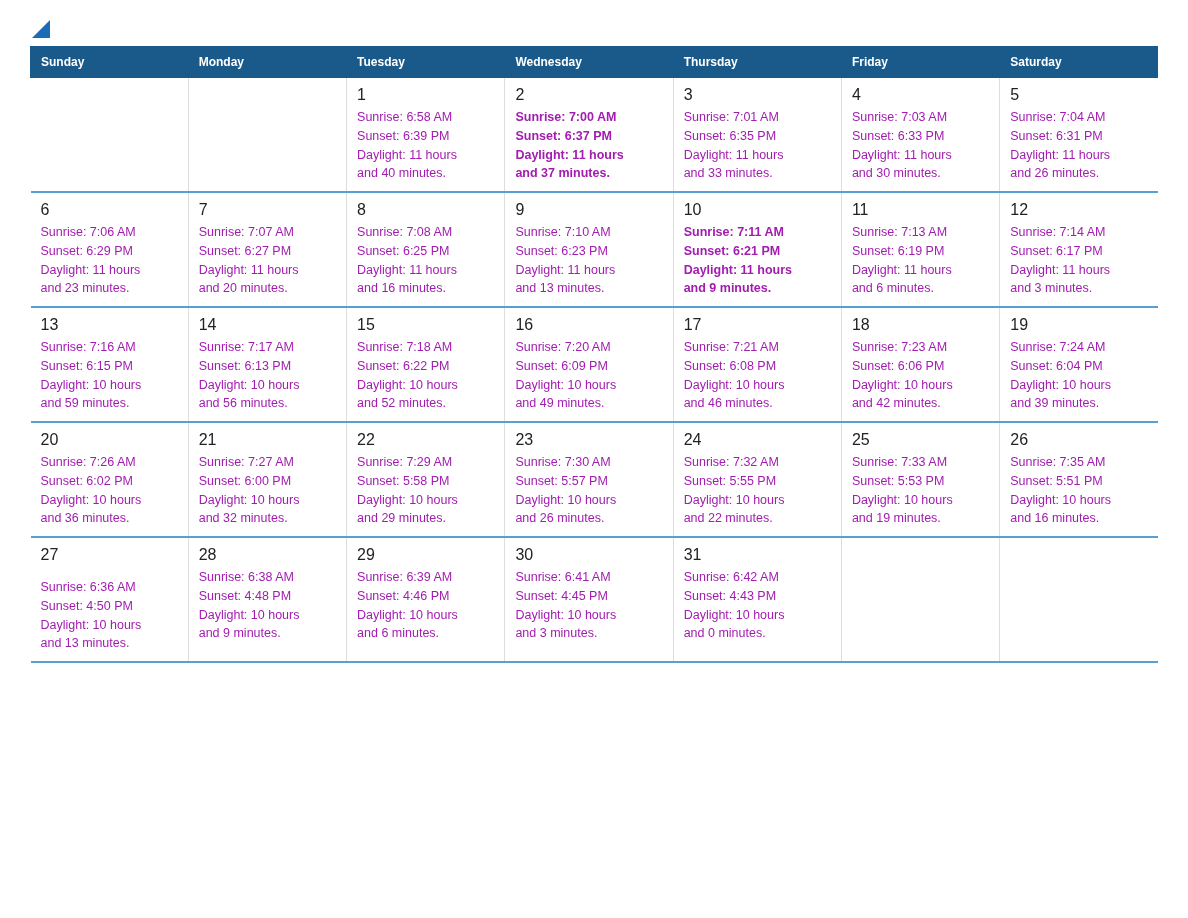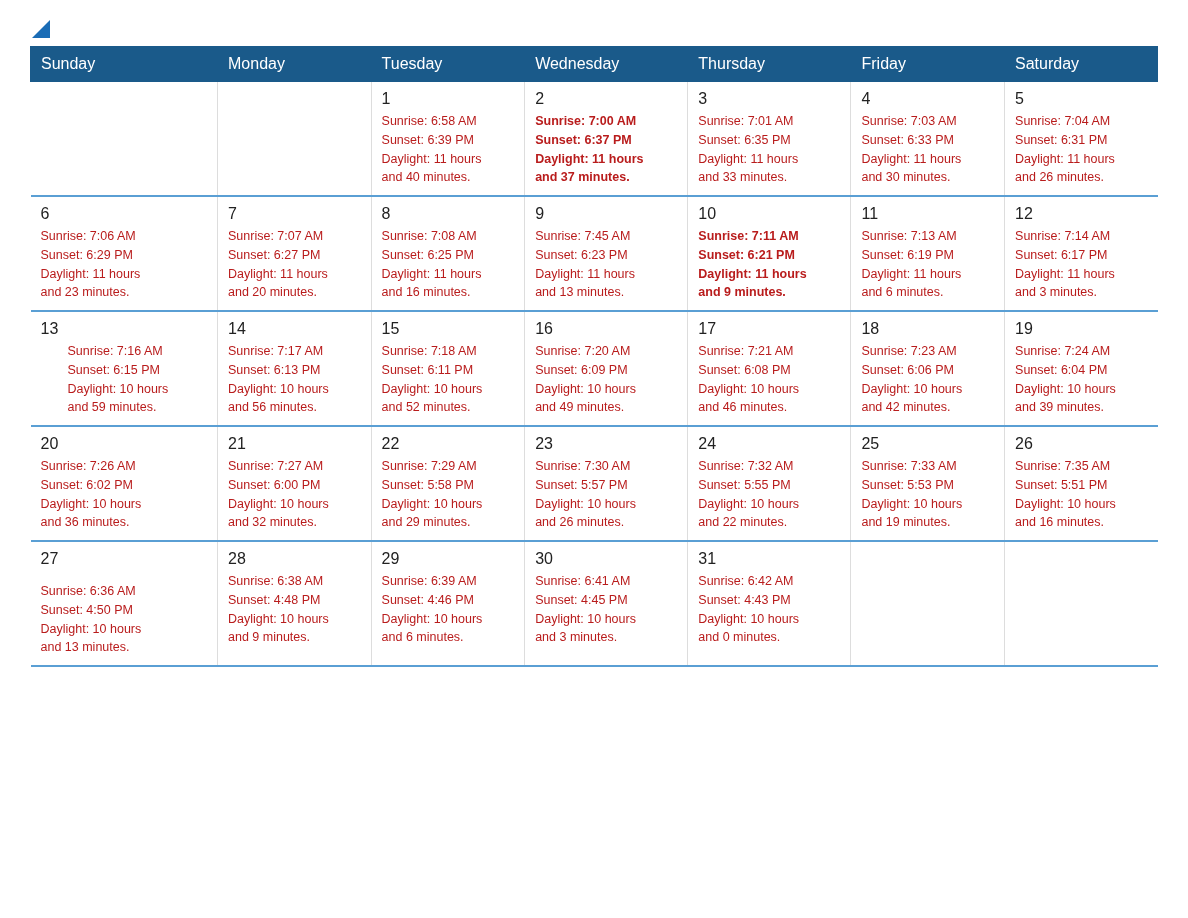--- a/index.html
+++ b/index.html
@@ -47,22 +47,22 @@
       color: #444;
     }
     table {
       width: 100%;
       border-collapse: collapse;
       margin-top: 10px;
     }
     thead tr th {
       background-color: #1a5a8a;
       color: #fff;
-      font-size: 16px;
-      font-weight: normal;
+      font-size: 12px;
+      font-weight: bold;
       padding: 8px 10px;
       text-align: left;
       border: 1px solid #1a5a8a;
     }
     tbody tr {
       border-bottom: 2px solid #5a9fd4;
     }
     tbody tr td {
       vertical-align: top;
       padding: 8px 10px;
@@ -76,21 +76,21 @@
       border-right: none;
     }
     .day-number {
       font-size: 16px;
       color: #222;
       display: block;
       margin-bottom: 4px;
     }
     .day-info {
       font-size: 12.5px;
-      color: #b91c1c;
+      color: #a21caf;
       line-height: 1.5;
     }
     .empty-cell {
       background: #fff;
     }
   </style>
 </head>
 <body>
 
 <div class="header">
@@ -182,21 +182,21 @@
         </td>
         <td>
           <span class="day-number">8</span>
           <div class="day-info" style="white-space: pre-line;">Sunrise: 7:08 AM
 Sunset: 6:25 PM
 Daylight: 11 hours
 and 16 minutes.</div>
         </td>
         <td>
           <span class="day-number">9</span>
-          <div class="day-info" style="white-space: pre-line;">Sunrise: 7:45 AM
+          <div class="day-info" style="white-space: pre-line;">Sunrise: 7:10 AM
 Sunset: 6:23 PM
 Daylight: 11 hours
 and 13 minutes.</div>
         </td>
         <td>
           <span class="day-number">10</span>
           <div class="day-info" style="white-space: pre-line; font-weight: bold;">Sunrise: 7:11 AM
 Sunset: 6:21 PM
 Daylight: 11 hours
 and 9 minutes.</div>
@@ -212,36 +212,36 @@
           <span class="day-number">12</span>
           <div class="day-info" style="white-space: pre-line;">Sunrise: 7:14 AM
 Sunset: 6:17 PM
 Daylight: 11 hours
 and 3 minutes.</div>
         </td>
       </tr>
       <tr>
         <td>
           <span class="day-number">13</span>
-          <div class="day-info" style="white-space: pre-line; margin-left: 27px;">Sunrise: 7:16 AM
+          <div class="day-info" style="white-space: pre-line;">Sunrise: 7:16 AM
 Sunset: 6:15 PM
 Daylight: 10 hours
 and 59 minutes.</div>
         </td>
         <td>
           <span class="day-number">14</span>
           <div class="day-info" style="white-space: pre-line;">Sunrise: 7:17 AM
 Sunset: 6:13 PM
 Daylight: 10 hours
 and 56 minutes.</div>
         </td>
         <td>
           <span class="day-number">15</span>
           <div class="day-info" style="white-space: pre-line;">Sunrise: 7:18 AM
-Sunset: 6:11 PM
+Sunset: 6:22 PM
 Daylight: 10 hours
 and 52 minutes.</div>
         </td>
         <td>
           <span class="day-number">16</span>
           <div class="day-info" style="white-space: pre-line;">Sunrise: 7:20 AM
 Sunset: 6:09 PM
 Daylight: 10 hours
 and 49 minutes.</div>
         </td>

